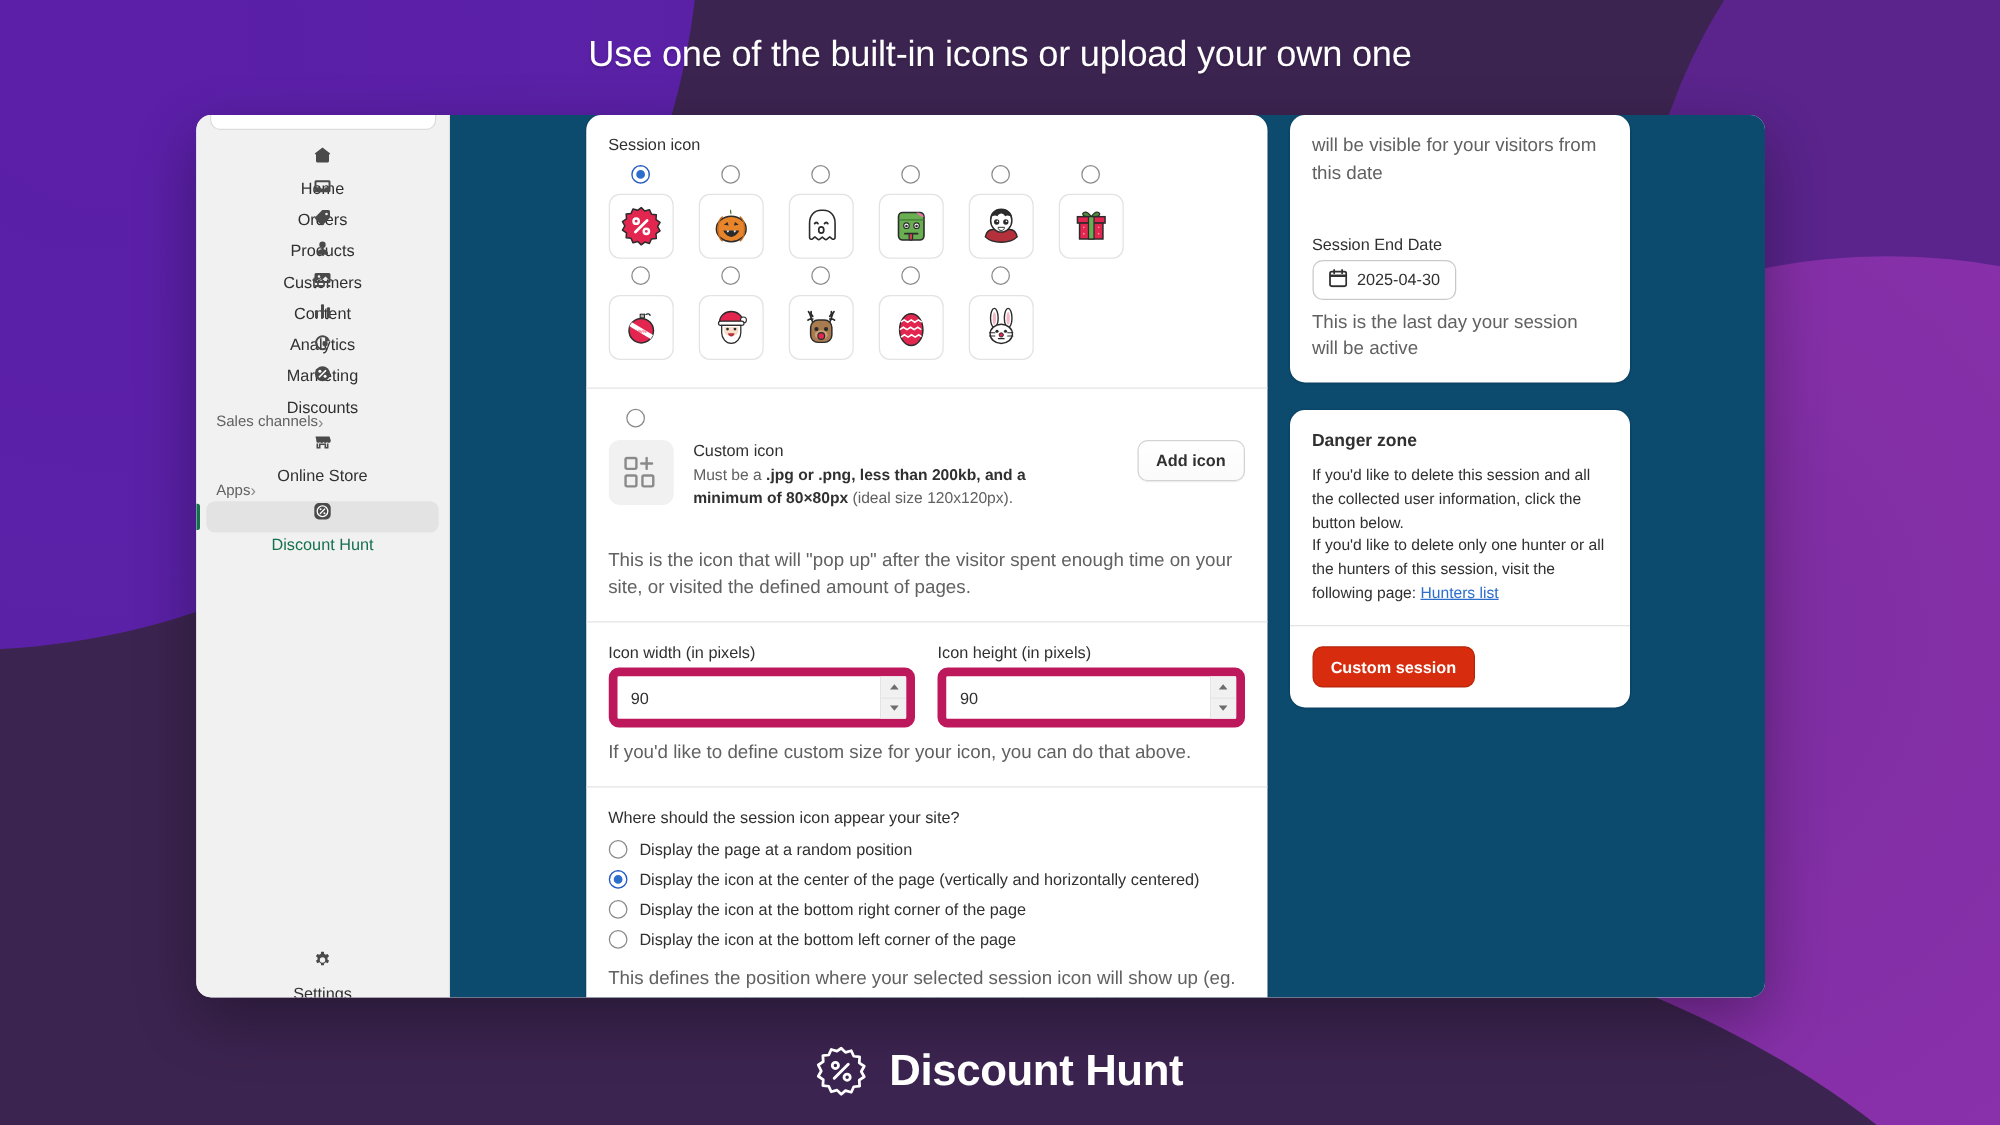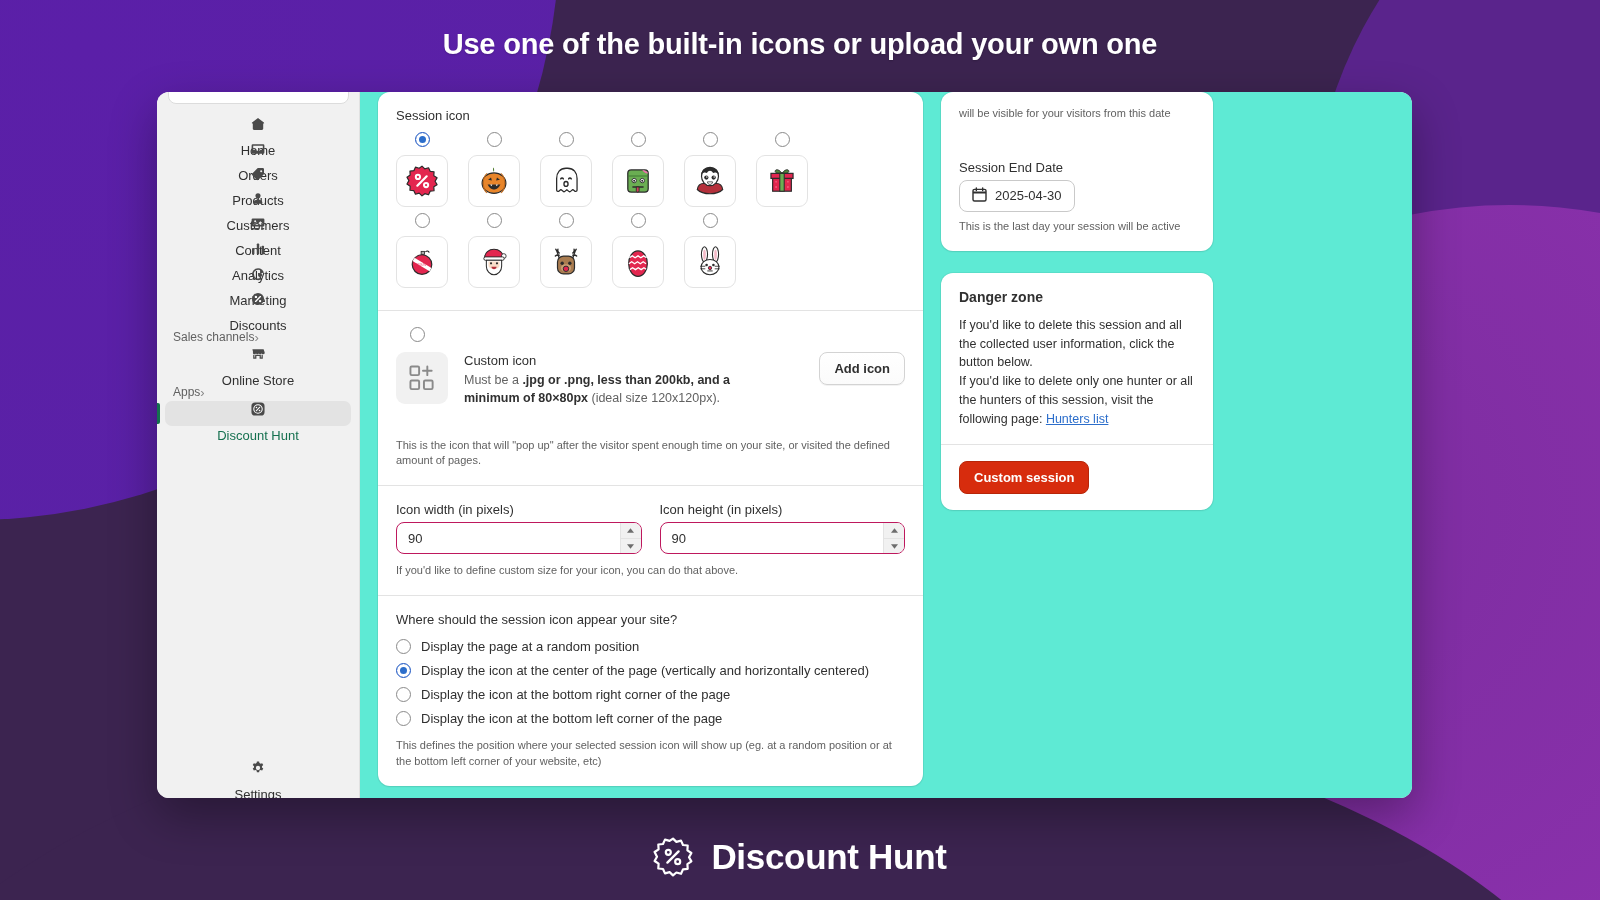--- a/index.html
+++ b/index.html
@@ -51,21 +51,21 @@
   .promo-title {
     position: absolute;
     left: 0; top: 0;
     width: 1600px;
     height: 88px;
     display: flex;
     align-items: center;
     justify-content: center;
     color: #ffffff;
     font-size: 29px;
-    font-weight: bold;
+    font-weight: normal;
     letter-spacing: -.2px;
     z-index: 5;
     text-shadow: 0 1px 2px rgba(0,0,0,.18);
   }
 
   
   .promo-footer {
     position: absolute;
     left: 0; bottom: 0;
     width: 1600px;
@@ -158,21 +158,22 @@
   .nav-section .chev { color: #8a8a8a; font-size: 13px; line-height: 1; }
   .sidebar-bottom { margin-top: auto; padding-bottom: 13px; }
 
   
   .main {
     flex: 1;
     display: flex;
     gap: 18px;
     padding: 0 18px;
     overflow: hidden;
-    background: #5eead4;
+    background: #0c4a6e;
+    justify-content: center;
   }
   .col-left { width: 545px; flex: 0 0 545px; padding-top: 0; }
   .col-right { width: 272px; flex: 0 0 272px; padding-top: 0; }
 
   .card {
     background: #ffffff;
     border-radius: 12px;
     box-shadow: 0 0 0 1px rgba(0,0,0,.05), 0 1px 2px rgba(0,0,0,.07);
   }
   .card-section { padding: 16px 18px; }
@@ -244,35 +245,35 @@
     color: #303030;
     background: linear-gradient(#ffffff,#fbfbfb);
     border: 1px solid #d3d3d3;
     border-radius: 8px;
     padding: 8px 14px;
     cursor: pointer;
     box-shadow: 0 1px 0 rgba(0,0,0,.05);
     white-space: nowrap;
   }
   .helper {
-    font-size: 11px;
+    font-size: 15px;
     color: #616161;
     line-height: 1.45;
   }
 
   
   .num-row { display: flex; gap: 18px; }
   .num-field { flex: 1; }
   .num-field > .field-label { margin-bottom: 5px; }
   .num-input-wrap {
     display: flex;
     align-items: stretch;
-    height: 32px;
+    height: 48px;
     background: #fff;
-    border: 1px solid #be185d;
+    border: 7px solid #be185d;
     border-radius: 8px;
     overflow: hidden;
   }
   .num-input-wrap .val {
     flex: 1;
     display: flex;
     align-items: center;
     padding: 0 11px;
     font-size: 13px;
     color: #303030;

